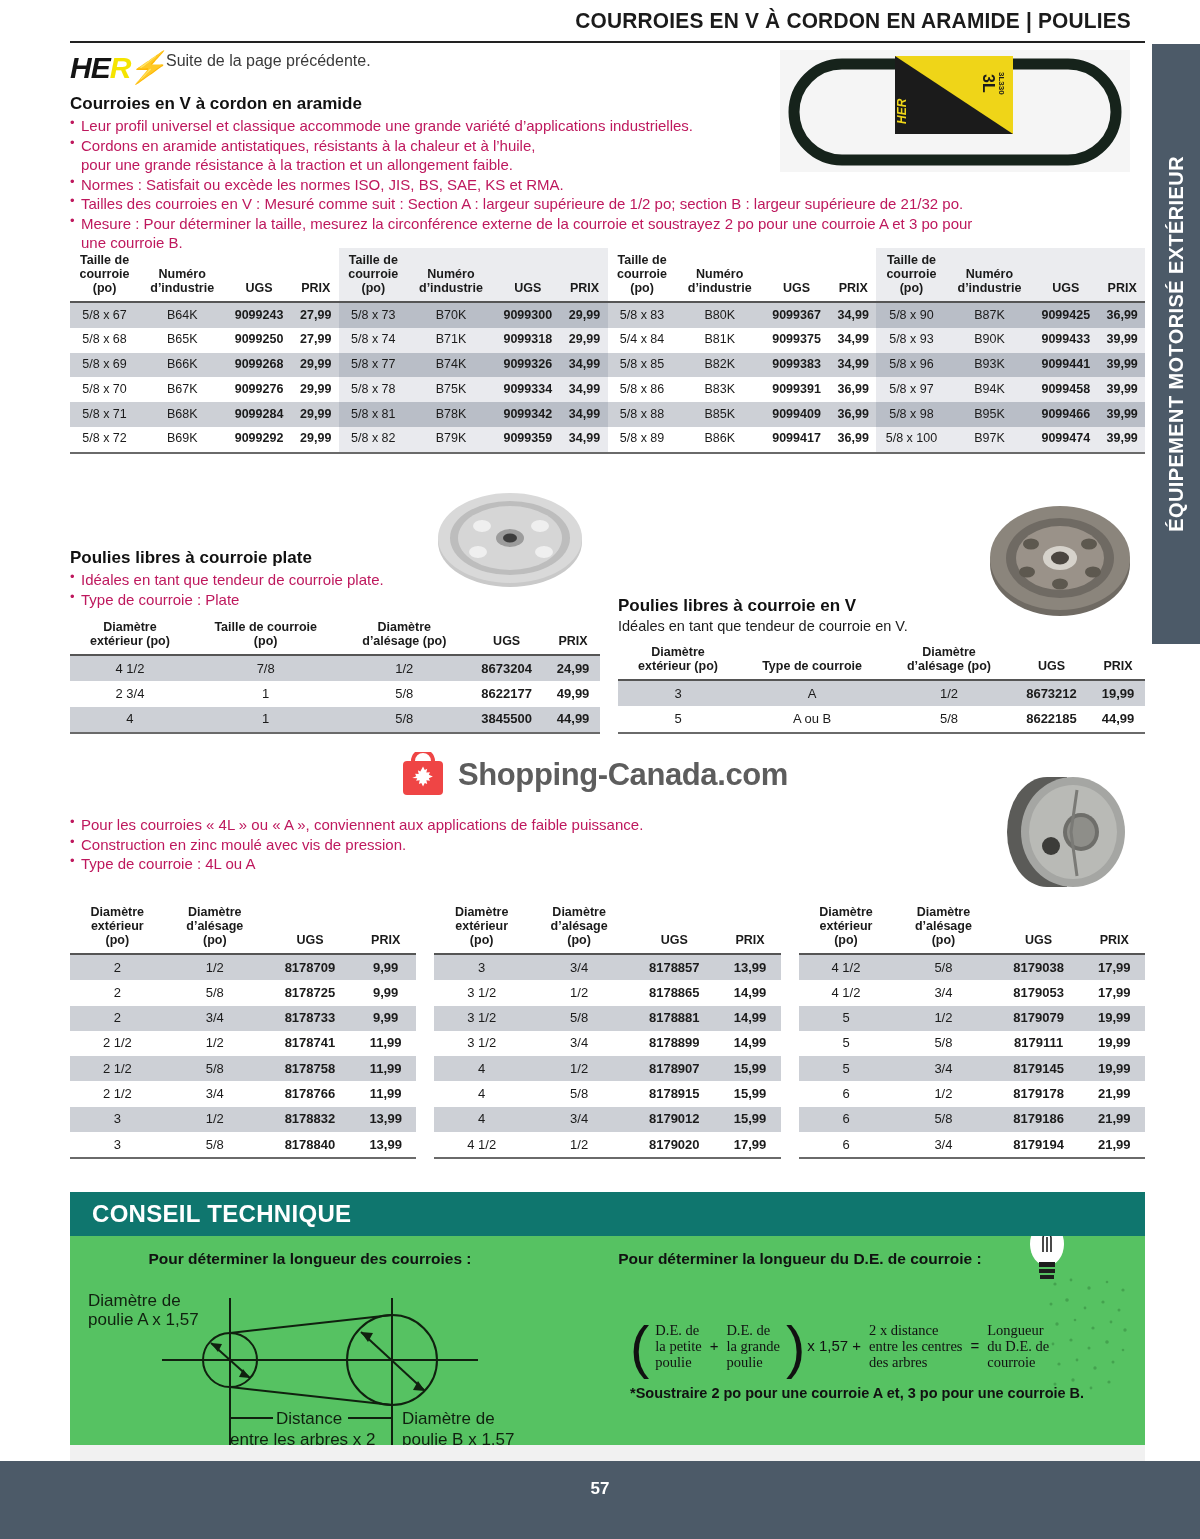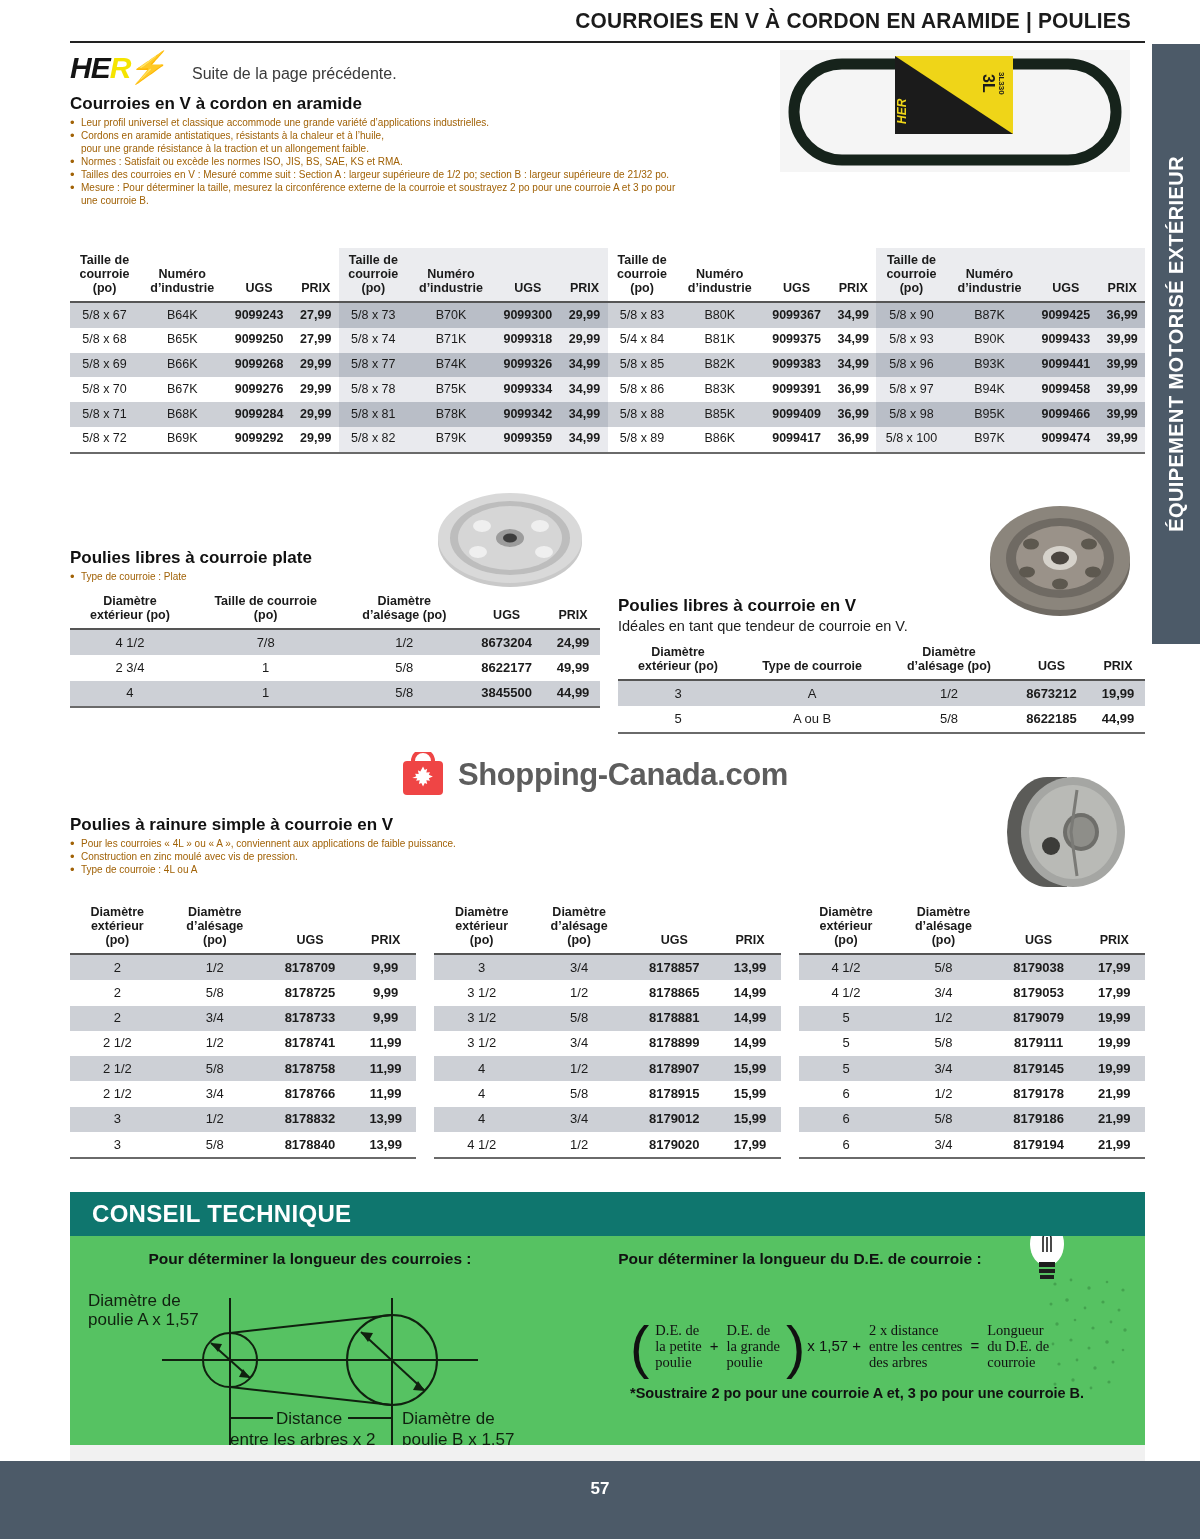--- a/index.html
+++ b/index.html
@@ -34,39 +34,39 @@
     background: #4c5a68; color: #fff;
     display: flex; align-items: center; justify-content: center;
   }
   .side-tab span {
     writing-mode: vertical-rl; transform: rotate(180deg);
     font-size: 20px; font-weight: 700; letter-spacing: .4px;
     white-space: nowrap;
   }
 
   
-  .brand-row { position: absolute; top: 52px; left: 70px; display:flex; align-items:flex-end; gap: 26px;}
+  .brand-row { position: absolute; top: 52px; left: 70px; display:flex; align-items:flex-start; }
   .hero-logo {
     font-size: 30px; font-weight: 800; font-style: italic;
     letter-spacing: -1px; line-height: 1; display: inline-flex; align-items: center;
   }
   .hero-logo .he { color: #141414; }
   .hero-logo .r  { color: #f5e400; }
   .hero-logo .bolt { color: #f5e400; margin-left:-2px; font-size: 31px; }
   .suite-text { font-size: 16px; color: #3a3a3a; }
 
   
   .belt-photo { position: absolute; top: 50px; left: 780px; width: 350px; height: 122px; }
   .belt-photo svg { display:block; }
 
   
   h2.sect { font-size: 17px; font-weight: 700; color:#111; margin-bottom: 2px; }
   ul.bullets { list-style: none; }
   ul.bullets li {
-    font-size: 10px; line-height: 1.30; color: #a16207;
+    font-size: 15px; line-height: 1.30; color: #be185d;
     padding-left: 11px; position: relative;
   }
   ul.bullets li::before {
     content: "\2022"; position: absolute; left: 0; top: -1px; font-size: 13px;
   }
   ul.bullets li.cont::before { content: ""; }
 
   .intro { position: absolute; top: 94px; left: 70px; width: 1010px; }
 
   
@@ -423,20 +423,21 @@
       <ellipse cx="62" cy="40" rx="9" ry="6" fill="#efefef"></ellipse>
       <ellipse cx="120" cy="40" rx="9" ry="6" fill="#efefef"></ellipse>
       <ellipse cx="58" cy="66" rx="9" ry="6" fill="#efefef"></ellipse>
       <ellipse cx="124" cy="66" rx="9" ry="6" fill="#efefef"></ellipse>
     </svg>
   </div>
 
   <div class="flat-pulley">
     <h2 class="sect">Poulies libres à courroie plate</h2>
     <ul class="bullets">
+      <li>Idéales en tant que tendeur de courroie plate.</li>
       <li>Type de courroie : Plate</li>
     </ul>
     <div id="flat-pulley-table">
         <table class="cat">
           <thead>
             <tr>
               <th>Diamètre<br>extérieur (po)</th>
               <th>Taille de courroie<br>(po)</th>
               <th>Diamètre<br>d’alésage (po)</th>
               <th>UGS</th>
@@ -536,21 +537,20 @@
       <ellipse cx="88" cy="62" rx="52" ry="55" fill="#a5a6a3"></ellipse>
       <ellipse cx="88" cy="62" rx="44" ry="47" fill="#b9bab6"></ellipse>
       <ellipse cx="96" cy="62" rx="18" ry="19" fill="#6e6e6a"></ellipse>
       <ellipse cx="96" cy="62" rx="14" ry="15" fill="#8e8e89"></ellipse>
       <ellipse cx="66" cy="76" rx="9" ry="9" fill="#3c3c39"></ellipse>
       <path d="M92 20 L86 62 L92 106" fill="none" stroke="#7a7a76" stroke-width="3"></path>
     </svg>
   </div>
 
   <div class="single-groove">
-    <h2 class="sect">Poulies à rainure simple à courroie en V</h2>
     <ul class="bullets">
       <li>Pour les courroies « 4L » ou « A », conviennent aux applications de faible puissance.</li>
       <li>Construction en zinc moulé avec vis de pression.</li>
       <li>Type de courroie : 4L ou A</li>
     </ul>
   </div>
 
   <div class="three-tables" id="sg-tables">
       <div class="col">
         <table class="cat">

